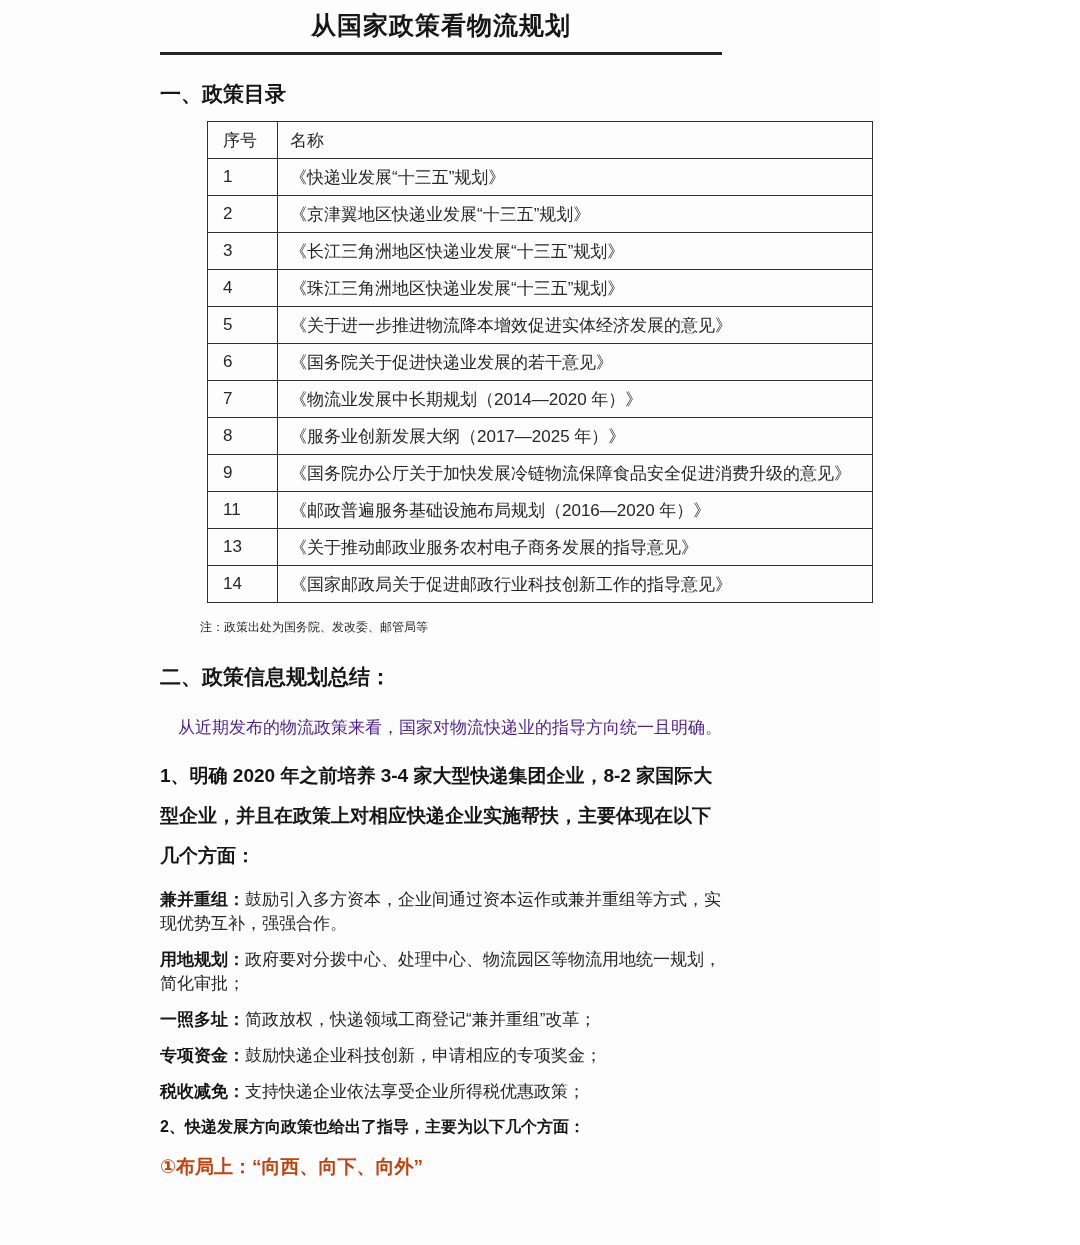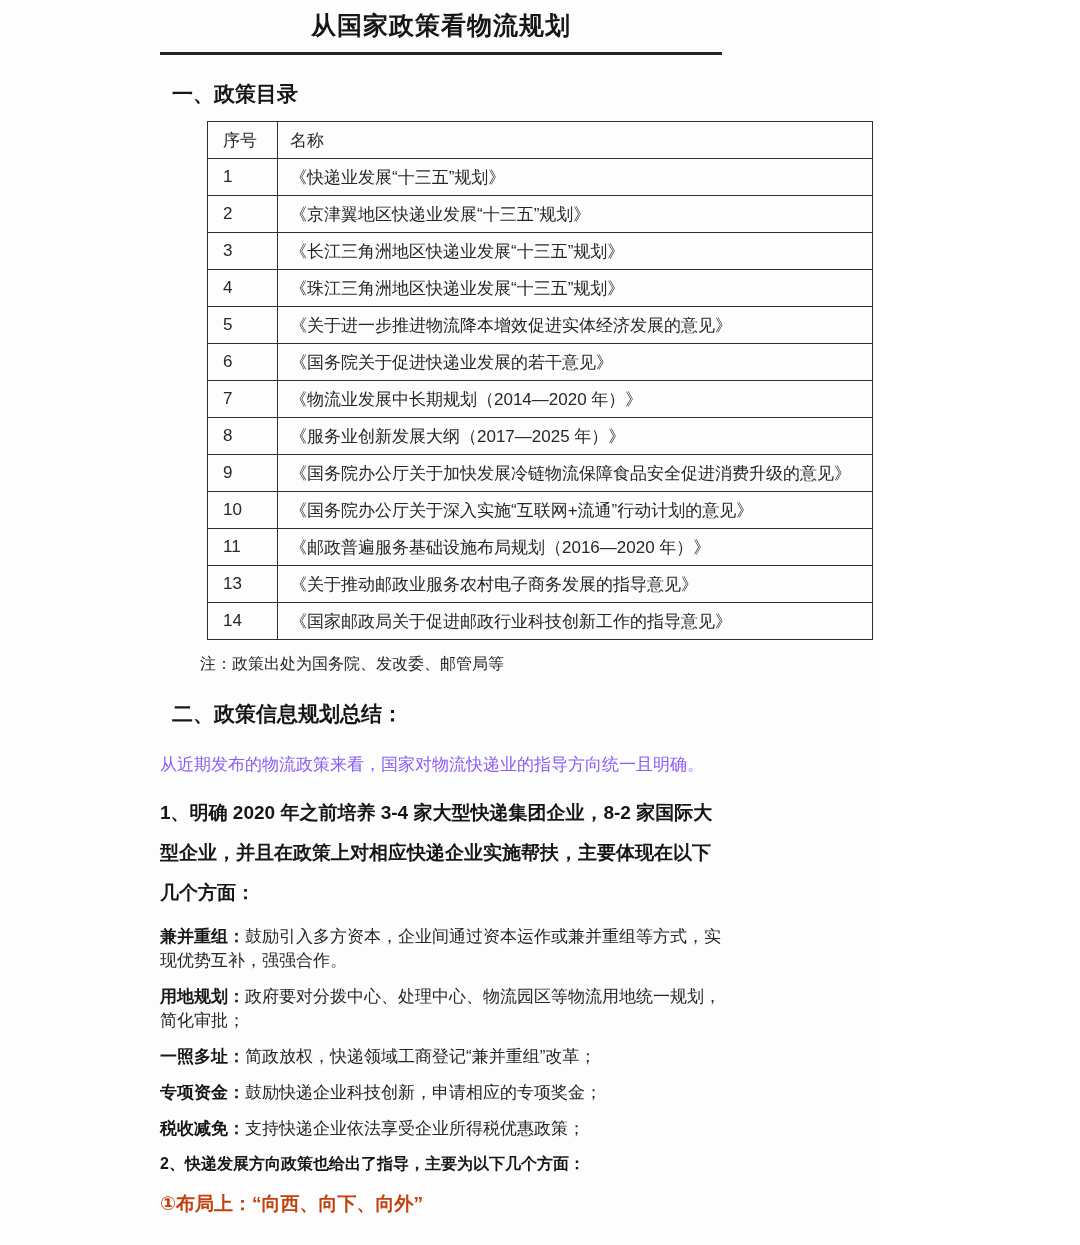--- a/index.html
+++ b/index.html
@@ -29,21 +29,21 @@
   }
   .title-rule {
     height: 0;
     border-top: 3px solid #242424;
     margin-top: 10px;
   }
   .sec-heading {
     font-size: 21px;
     line-height: 26px;
     font-weight: bold;
-    margin: 12px;
+    margin: 0;
     color: #161616;
   }
   .sec1-heading { margin-top: 26px; }
   .policy-table {
     border-collapse: collapse;
     margin: 14px 0 0 47px;
     width: 666px;
     table-layout: fixed;
   }
   .policy-table th,
@@ -57,30 +57,31 @@
     color: #262626;
     white-space: nowrap;
     overflow: hidden;
   }
   .policy-table .col-no {
     width: 50px;
     padding-left: 15px;
   }
   .table-note {
     margin: 13px 0 0 40px;
-    font-size: 16px;
+    font-size: 12px;
     line-height: 22px;
     color: #262626;
   }
   .sec2-heading { margin-top: 26px; }
   .intro-par {
     margin: 26px 0 0;
     font-size: 17px;
     line-height: 23px;
-    color: #8b5cf6;
+    color: #4c1d95;
+    text-align: right;
   }
   .p1-heading {
     margin: 17px 0 0;
     font-size: 19px;
     line-height: 40px;
     font-weight: bold;
     color: #161616;
   }
   .def-item {
     margin: 12px 0 0;
@@ -155,24 +156,20 @@
         </tr>
         <tr>
           <td class="col-no">8</td>
           <td>《服务业创新发展大纲（2017—2025 年）》</td>
         </tr>
         <tr>
           <td class="col-no">9</td>
           <td>《国务院办公厅关于加快发展冷链物流保障食品安全促进消费升级的意见》</td>
         </tr>
         <tr>
-          <td class="col-no">10</td>
-          <td>《国务院办公厅关于深入实施“互联网+流通”行动计划的意见》</td>
-        </tr>
-        <tr>
           <td class="col-no">11</td>
           <td>《邮政普遍服务基础设施布局规划（2016—2020 年）》</td>
         </tr>
         <tr>
           <td class="col-no">13</td>
           <td>《关于推动邮政业服务农村电子商务发展的指导意见》</td>
         </tr>
         <tr>
           <td class="col-no">14</td>
           <td>《国家邮政局关于促进邮政行业科技创新工作的指导意见》</td>

